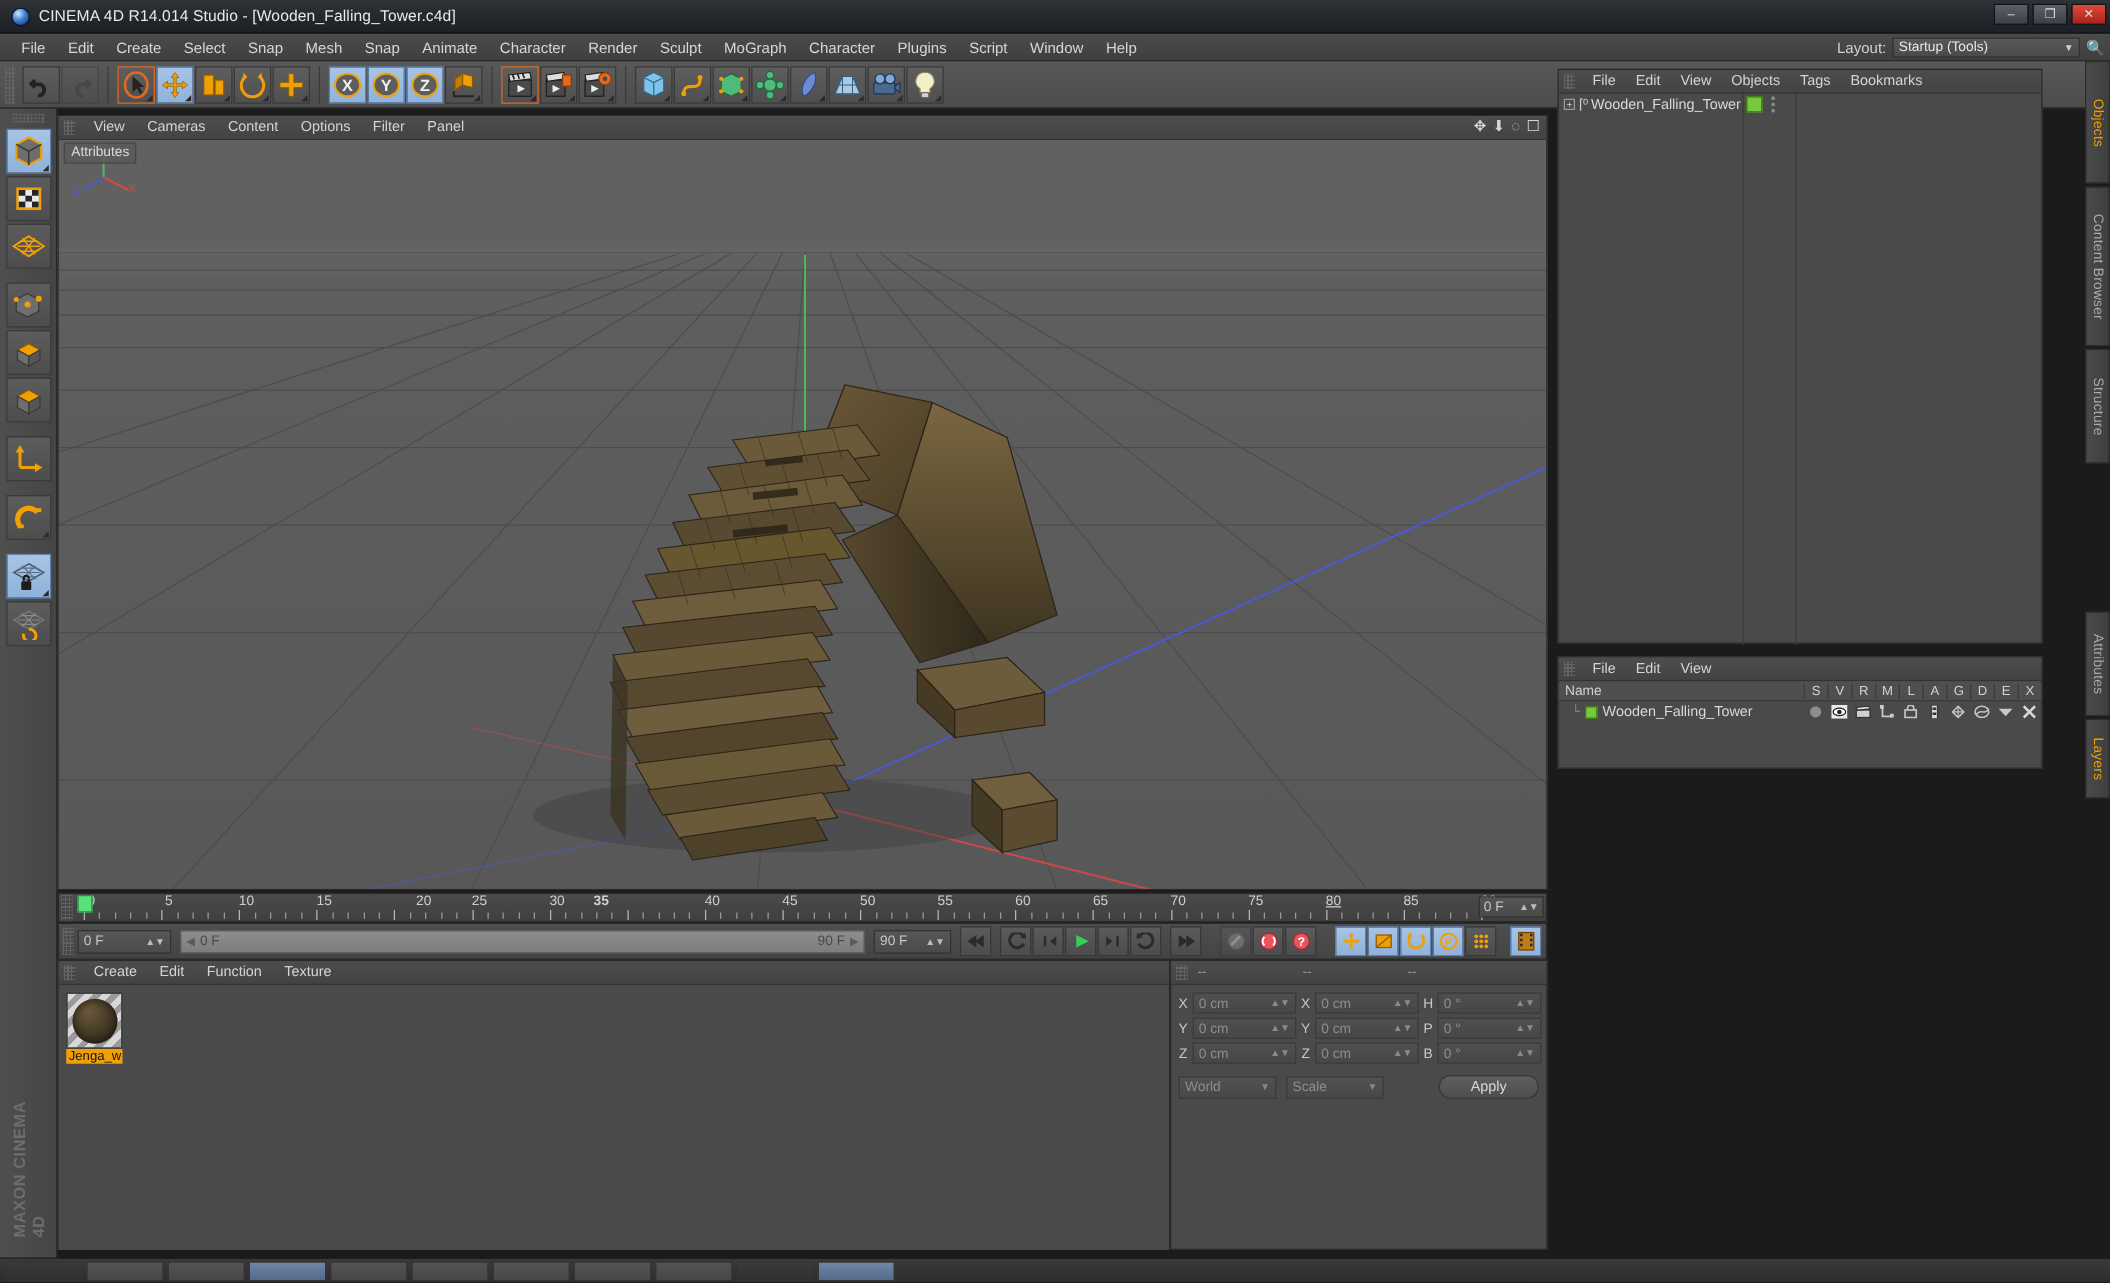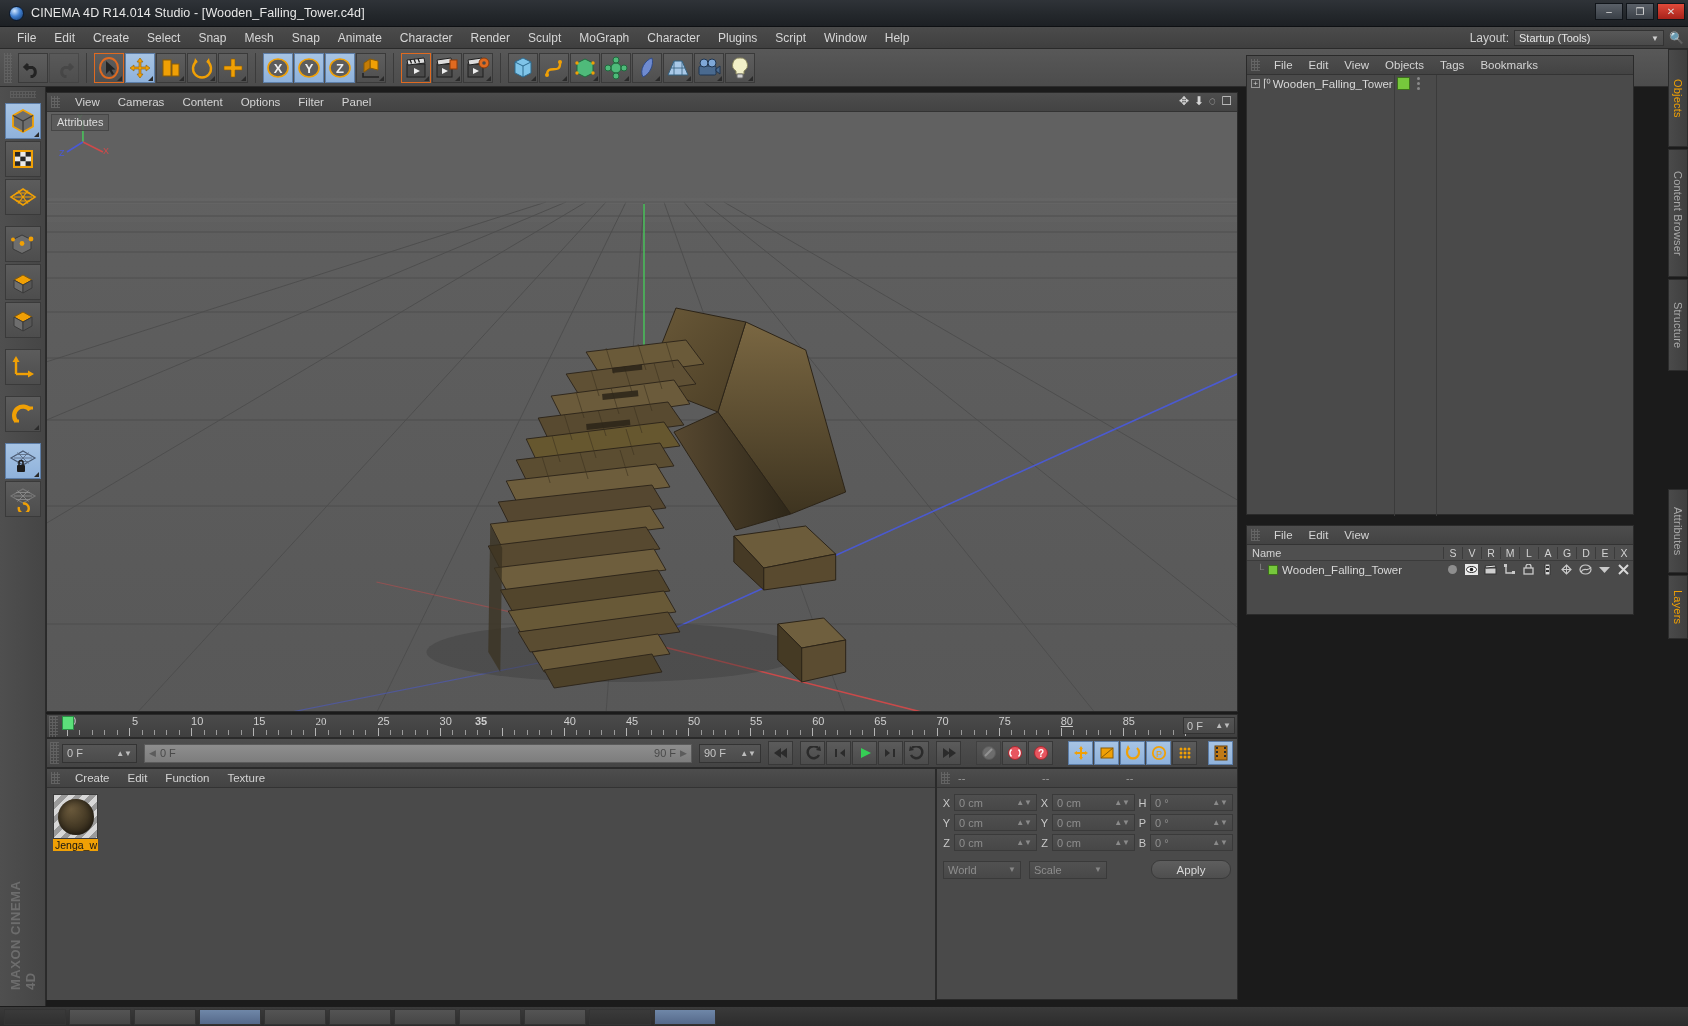--- a/index.html
+++ b/index.html
@@ -877,21 +877,21 @@
       <div class="tick maj" style="left: 1061.89px;"></div>
       <div class="tick" style="left: 1074.31px;"></div>
       <div class="tick" style="left: 1086.73px;"></div>
       <div class="tick" style="left: 1099.16px;"></div>
       <div class="tick" style="left: 1111.58px;"></div>
       <div class="tick maj" style="left: 1124px;"></div>
       <div class="tlbl" style="left: 12px;">0</div>
       <div class="tlbl" style="left: 74.1111px;">5</div>
       <div class="tlbl" style="left: 136.222px;">10</div>
       <div class="tlbl" style="left: 198.333px;">15</div>
-      <div class="tlbl" style="left: 260px; font-family: Liberation Serif, serif;">20</div>
+      <div class="tlbl" style="left: 278px;">20</div>
       <div class="tlbl" style="left: 322.556px;">25</div>
       <div class="tlbl" style="left: 384.667px;">30</div>
       <div class="tlbl" style="left: 420px; font-weight: bold;">35</div>
       <div class="tlbl" style="left: 508.889px;">40</div>
       <div class="tlbl" style="left: 571px;">45</div>
       <div class="tlbl" style="left: 633.111px;">50</div>
       <div class="tlbl" style="left: 695.222px;">55</div>
       <div class="tlbl" style="left: 757.333px;">60</div>
       <div class="tlbl" style="left: 819.444px;">65</div>
       <div class="tlbl" style="left: 881.556px;">70</div>

